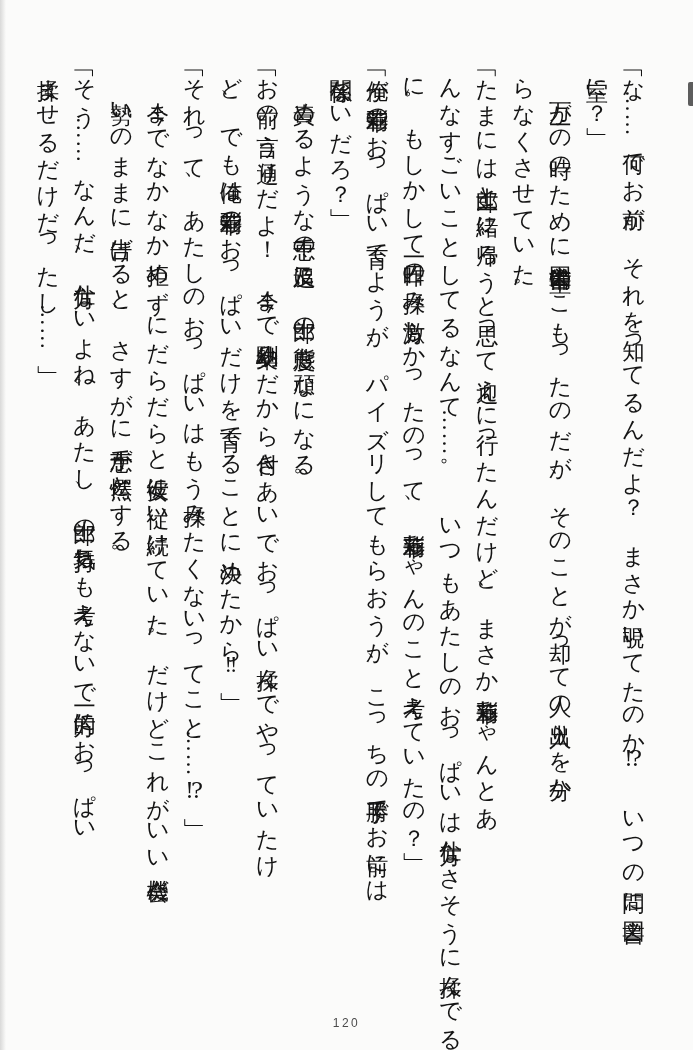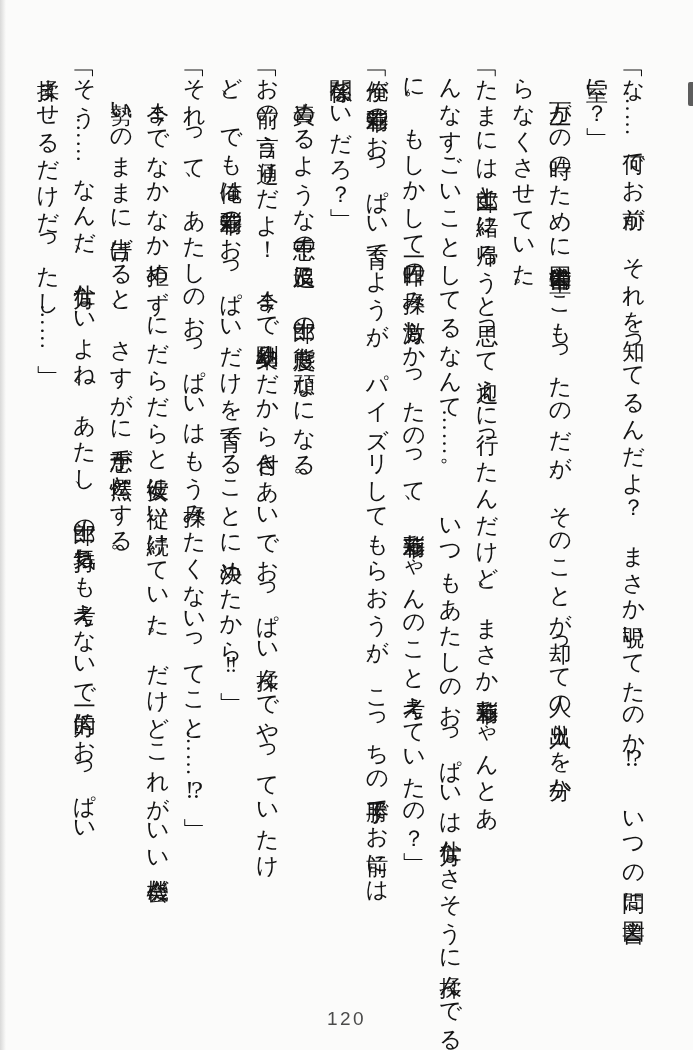--- a/index.html
+++ b/index.html
@@ -36,21 +36,21 @@
     white-space: nowrap;
   }
   .page-number {
     position: absolute;
     bottom: 20px;
     left: 0;
     width: 693px;
     text-align: center;
     writing-mode: horizontal-tb;
     font-family: "Liberation Sans", "DejaVu Sans", sans-serif;
-    font-size: 19px;
+    font-size: 12px;
     letter-spacing: 2.5px;
     color: #4b4b4b;
   }
   
   .edge-left {
     position: absolute;
     left: 0; top: 0;
     width: 6px; height: 100%;
     background: linear-gradient(to right, rgba(40,40,40,0.16), rgba(40,40,40,0));
     pointer-events: none;

